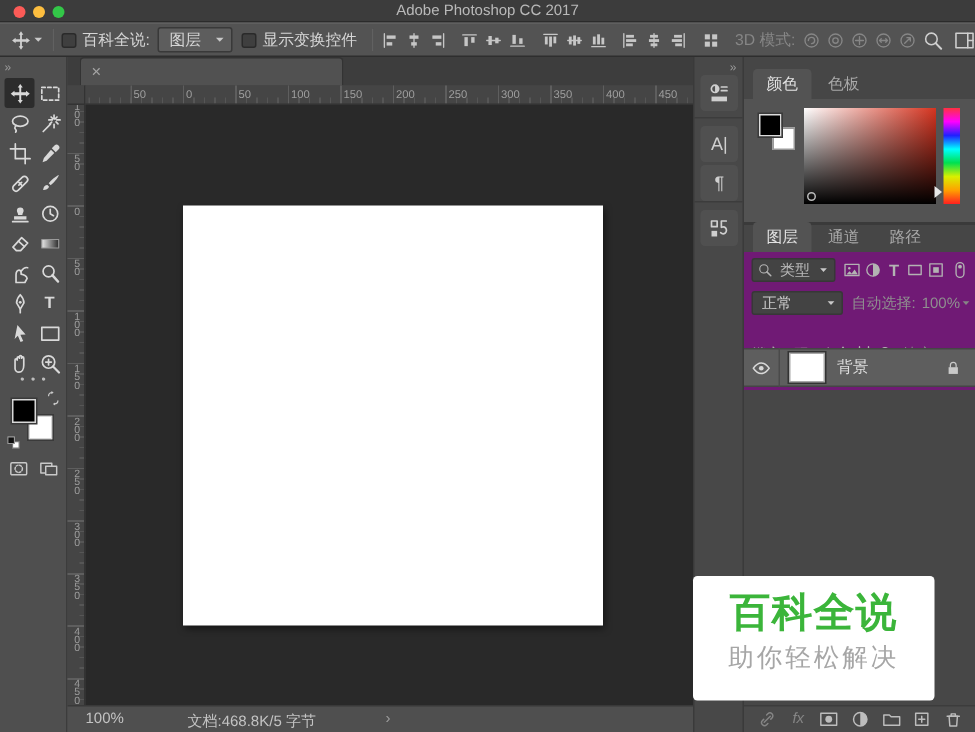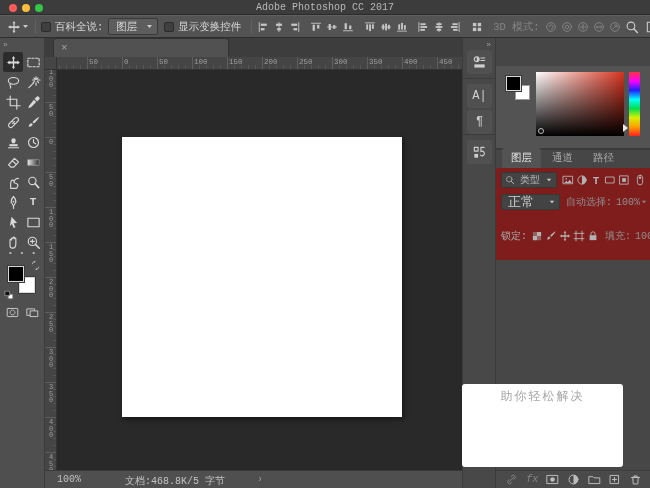--- a/index.html
+++ b/index.html
@@ -1,18 +1,18 @@
 <!DOCTYPE html>
 <html><head>
 <meta charset="utf-8">
 <style>
   *{box-sizing:border-box;margin:0;padding:0}
   html,body{background:#1e1e1e}
   #app{position:relative;width:650px;height:488px;overflow:hidden;background:#4a4a4a;
-       font-family:Liberation Mono, monospace;color:#d6d6d6;font-size:11px;
+       font-family:Liberation Sans, sans-serif;color:#d6d6d6;font-size:11px;
        -webkit-font-smoothing:antialiased}
   .abs{position:absolute}
   svg{display:block;width:100%;height:100%;stroke-width:1.2;stroke-linecap:round;stroke-linejoin:round}
   .ic{display:inline-block;width:14px;height:14px;color:#cfcfcf;flex:none}
   .tg{display:block;width:100%;height:100%;text-align:center;font-weight:bold;font-size:11px;line-height:14px;color:currentColor}
 
   
   #titlebar{left:0;top:0;width:650px;height:15px;background:#3c3c3c;border-bottom:1px solid #2b2b2b}
   .light{position:absolute;top:3.5px;width:8px;height:8px;border-radius:50%}
   #wintitle{position:absolute;left:0;right:0;top:0;height:15px;line-height:15px;text-align:center;
@@ -88,32 +88,32 @@
   #cp-fg{position:absolute;left:10px;top:10px;width:15px;height:15px;background:#000;border:1px solid #dcdcdc;outline:1px solid #3a3a3a;z-index:2}
   #cp-bg{position:absolute;left:19px;top:19px;width:15px;height:15px;background:#fff;border:1px solid #9a9a9a;z-index:1}
   #cp-field{position:absolute;left:40px;top:6px;width:88px;height:64px;
     background:linear-gradient(to bottom,rgba(0,0,0,0),#000),linear-gradient(to right,#ffffff,#d53420)}
   #cp-picker{position:absolute;left:2px;bottom:2px;width:6px;height:6px;border:1px solid #bbb;border-radius:50%}
   #cp-hue{position:absolute;left:133px;top:6px;width:11px;height:64px;
     background:linear-gradient(to bottom,#ff3040,#ff00ff,#2020ff,#00ffff,#00e050,#d8f000,#ffa000,#ff2020)}
   #cp-huearrow{position:absolute;left:127px;top:58px;width:0;height:0;border-left:5px solid #e8e8e8;
     border-top:4px solid transparent;border-bottom:4px solid transparent}
   #panel-div{position:absolute;left:0;top:110px;width:155px;height:2px;background:#3a3a3a}
-  #layers-content{position:absolute;left:0;top:130px;width:155px;bottom:0;background:#7f1d1d}
+  #layers-content{position:absolute;left:0;top:130px;width:155px;bottom:0;background:#701a75}
 
   .lrow{position:absolute;left:0;width:155px;display:flex;align-items:center}
   #filter-row{top:3px;height:18px;padding:0 3px 0 5px}
   #filter-box{display:flex;align-items:center;width:62px;height:16px;background:#434343;border:1px solid #373737;
               border-radius:2px;padding:0 3px;gap:3px;margin-right:5px}
   #filter-box .txt{font-size:10px;color:#b9b9b9;flex:1}
   .fic{display:inline-block;width:12px;height:12px;color:#b3b3b3;margin-right:2px;flex:none}
   #blend-row{top:25px;height:18px;padding:0 3px 0 5px}
   #blend-sel{width:68px;height:16px;background:#434343;border:1px solid #373737;border-radius:2px;
              display:flex;align-items:center;padding:0 3px 0 6px;margin-right:6px}
-  #blend-sel .txt{flex:1;font-size:13px;color:#cccccc}
+  #blend-sel .txt{flex:1;font-size:10px;color:#cccccc}
   .dimtxt{color:#8f8f8f;font-size:10px;white-space:nowrap}
   #lock-row{top:60px;height:16px;padding:0 3px 0 5px}
   .lic{display:inline-block;width:12px;height:12px;color:#b3b3b3;margin-right:2px;flex:none}
   #layer-list{position:absolute;left:0;top:64px;width:155px}
   .layerrow{position:relative;width:155px;height:26px;background:#5e5e5e;border-top:1px solid #454545;
             border-bottom:1px solid #454545;display:flex;align-items:center}
   .eyecell{width:24px;height:26px;border-right:1px solid #4a4a4a;display:flex;align-items:center;justify-content:center;flex:none}
   .eyecell .ic{width:13px;height:13px;color:#d8d8d8}
   .thumb{width:24px;height:20px;background:#fff;border:1px solid #a8a8a8;outline:1px solid #333;margin-left:6px;flex:none}
   .lname{margin-left:8px;font-size:10.5px;color:#dedede;flex:1}
@@ -121,21 +121,21 @@
   #layers-empty{position:absolute;left:0;top:92px;width:155px;bottom:18px;background:#474747}
   #layers-bottom{position:absolute;left:0;bottom:0;width:155px;height:18px;background:#4a4a4a;border-top:1px solid #3c3c3c;
                  display:flex;align-items:center;justify-content:space-between;padding:0 9px}
   .bic{display:inline-block;width:13px;height:13px;color:#bdbdbd;flex:none}
   .bic.dis{color:#858585}
   .bic .tg{font-style:italic;font-size:10px;line-height:13px;font-weight:normal}
 
   
   #watermark{left:462px;top:384px;width:161px;height:83px;background:#ffffff;border-radius:3px;z-index:60;text-align:center}
   #wm-title{margin-top:9px;font-size:27px;font-weight:bold;letter-spacing:1px;line-height:30px}
-  #wm-sub{margin-top:4px;font-size:12px;letter-spacing:2px}
+  #wm-sub{margin-top:4px;font-size:17px;letter-spacing:2px}
 </style>
 </head>
 <body>
 
 <div id="app">
 
   <div class="abs" id="titlebar">
     <span class="light" id="light-close" style="left: 9px; background: rgb(252, 91, 87);"></span>
     <span class="light" id="light-min" style="left: 22px; background: rgb(253, 190, 63);"></span>
     <span class="light" id="light-zoom" style="left: 35px; background: rgb(51, 199, 72);"></span>
@@ -586,20 +586,24 @@
               <rect x="2.5" y="2.5" width="4" height="4" stroke="currentColor"></rect>
               <rect x="2.5" y="9.5" width="4" height="4" fill="currentColor"></rect>
               <path d="M13 2.5H9.5V7c.9-.5 2.3-.4 3 .4.9 1 .8 2.7-.2 3.6-1 .8-2.4.7-3.3-.2" stroke="currentColor"></path>
             </svg>
           </span>
         </div>
       </div>
   </div>
 
   <div class="abs" id="panels">
+    <div class="tabstrip" style="top:10px">
+      <span class="ptab active">颜色</span>
+      <span class="ptab">色板</span>
+    </div>
     <div id="color-content">
       <div id="cp-fg"></div>
       <div id="cp-bg"></div>
       <div id="cp-field">
         <div id="cp-picker"></div>
       </div>
       <div id="cp-hue"></div>
       <div id="cp-huearrow"></div>
     </div>
     <div id="panel-div"></div>
@@ -706,20 +710,40 @@
               <svg viewBox="0 0 16 16" fill="none">
                 <rect x="3.5" y="7" width="9" height="6.5" fill="currentColor"></rect>
                 <path d="M5.2 7V5.2a2.8 2.8 0 0 1 5.6 0V7" stroke="currentColor"></path>
               </svg>
             </span>
           </span>
         <span class="dimtxt" style="margin-left:4px">填充:</span>
         <span class="dimtxt" style="margin-left:4px">100%</span>
 
       </div>
+      <div id="layer-list">
+          <div class="layerrow">
+            <span class="eyecell">
+              <span class="ic">
+                <svg viewBox="0 0 16 16" fill="none">
+                  <path d="M1.5 8c2.1-2.9 4.4-4.3 6.5-4.3S12.4 5.1 14.5 8c-2.1 2.9-4.4 4.3-6.5 4.3S3.6 10.9 1.5 8z" stroke="currentColor"></path>
+                  <circle cx="8" cy="8" r="1.9" fill="currentColor"></circle>
+                </svg>
+              </span>
+            </span>
+            <span class="thumb"></span>
+            <span class="lname">背景</span>
+            <span class="llock">
+              <svg viewBox="0 0 16 16" fill="none">
+                <rect x="3.5" y="7" width="9" height="6.5" fill="currentColor"></rect>
+                <path d="M5.2 7V5.2a2.8 2.8 0 0 1 5.6 0V7" stroke="currentColor"></path>
+              </svg>
+            </span>
+          </div>
+        </div>
       <div id="layers-empty"></div>
       <div id="layers-bottom">
           <span class="bic dis">
             <svg viewBox="0 0 16 16" fill="none">
               <path d="M5.5 10.5l5-5" stroke="currentColor"></path>
               <path d="M7.5 4.5l1-1a2.4 2.4 0 0 1 3.4 3.4l-1 1M8.5 11.5l-1 1a2.4 2.4 0 0 1-3.4-3.4l1-1" stroke="currentColor"></path>
             </svg>
           </span>
           <span class="bic dis">
             <span class="tg">fx</span>
@@ -751,16 +775,17 @@
             <svg viewBox="0 0 16 16" fill="none">
               <path d="M4.6 5.5l.6 8h5.6l.6-8z" stroke="currentColor"></path>
               <path d="M3 5.5h10M6.3 5.2V3.6h3.4v1.6" stroke="currentColor"></path>
             </svg>
           </span>
         </div>
     </div>
   </div>
 
   <div class="abs" id="watermark">
+    <div id="wm-title" style="color: rgb(59, 181, 58);">百科全说</div>
     <div id="wm-sub" style="color: rgb(166, 166, 166);">助你轻松解决</div>
   </div>
 
 </div>
 
 </body></html>

